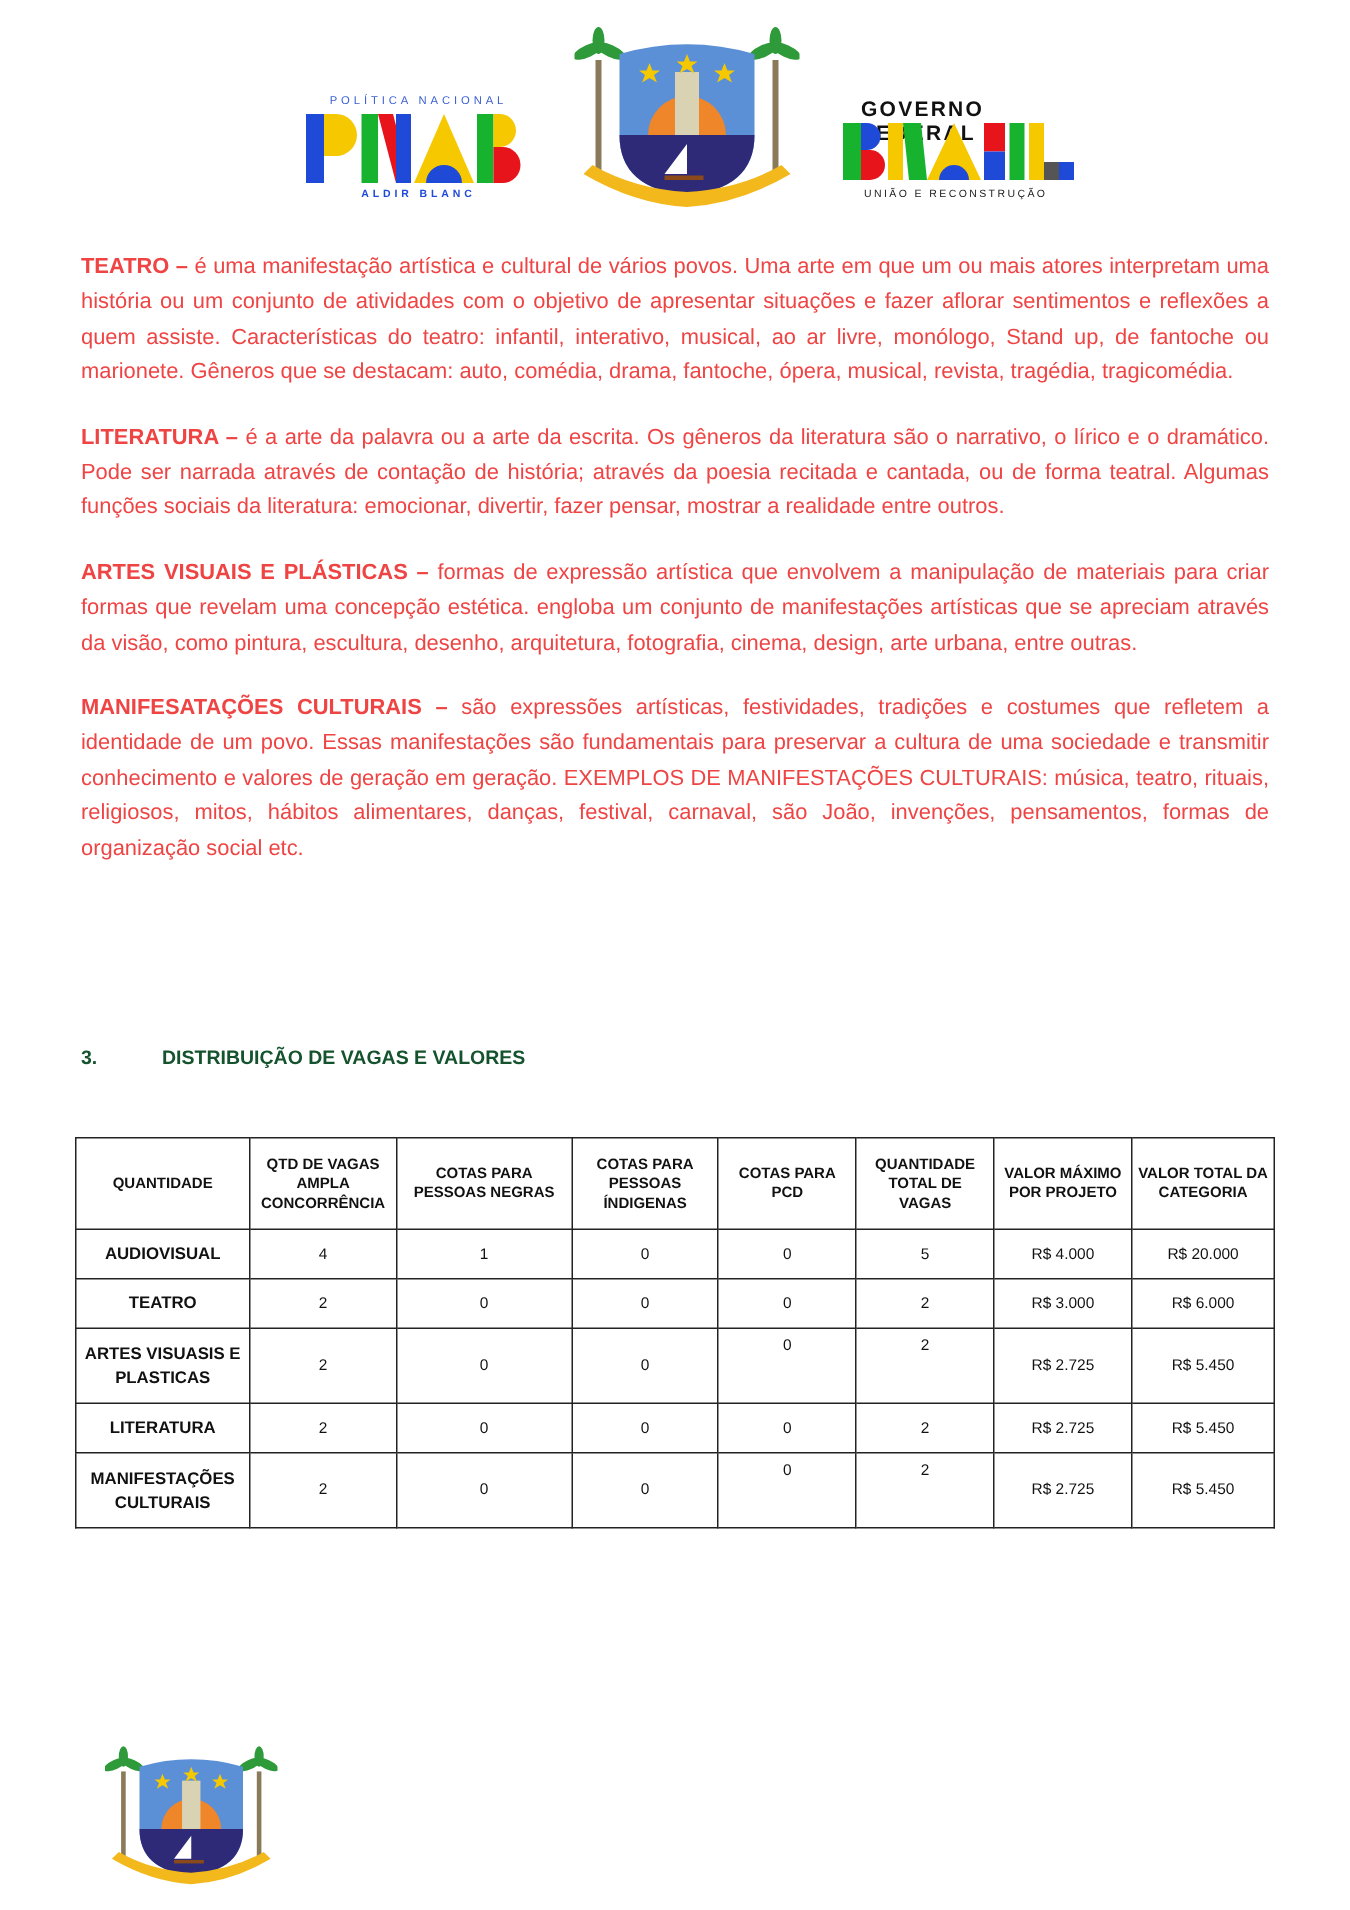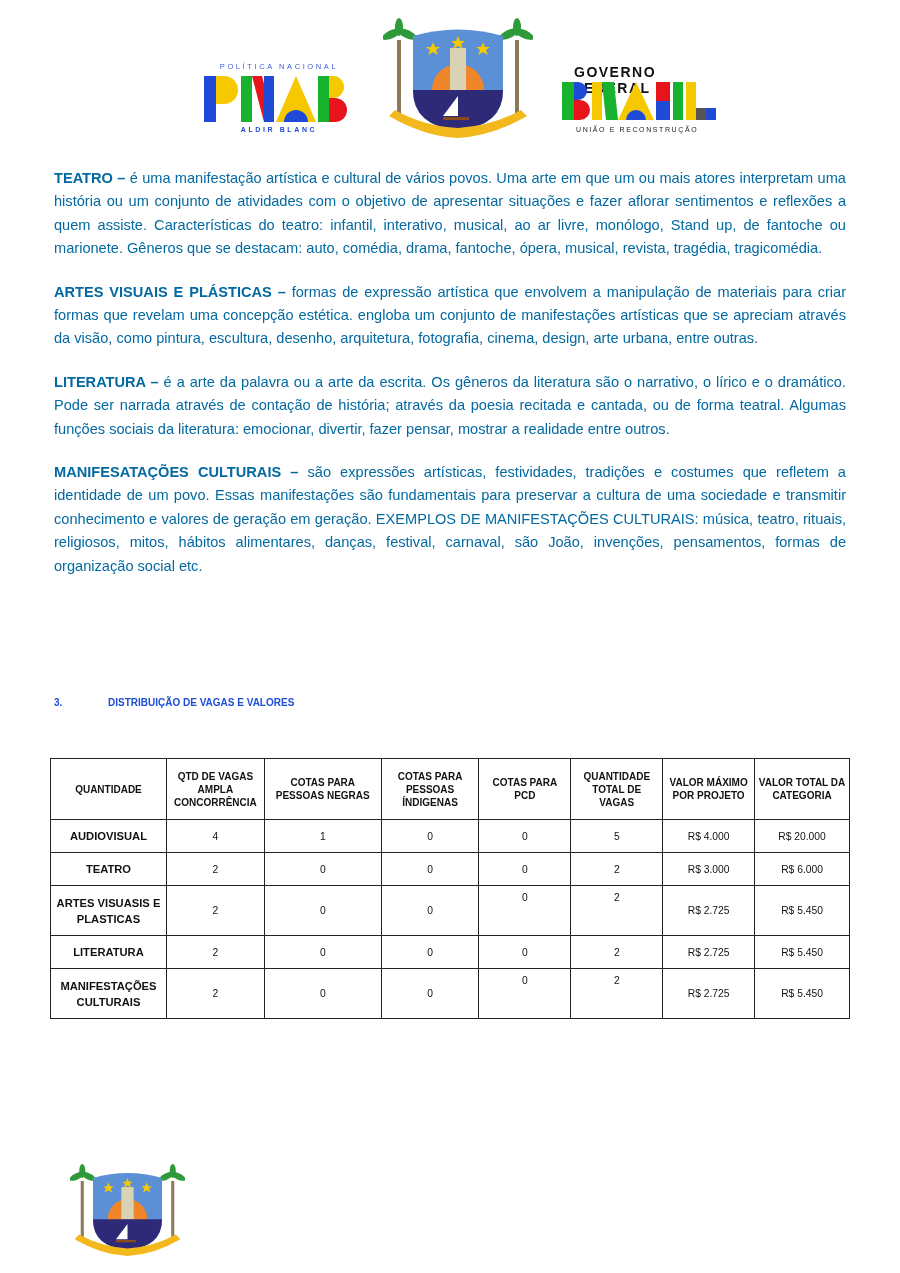--- a/index.html
+++ b/index.html
@@ -15,24 +15,24 @@
 
     .logo-crest { position: absolute; left: 383px; top: 0; width: 150px; height: 125px; }
 
     .logo-brasil { position: absolute; left: 558px; top: 46px; width: 160px; height: 80px; }
     .gov-top { font-size: 14px; font-weight: bold; letter-spacing: 1.5px; color: #111; position: absolute; top: 0; left: 16px; }
     .brasil-word { position: absolute; top: 16px; left: 4px; }
     .gov-bottom { font-size: 7px; letter-spacing: 1.6px; color: #222; position: absolute; top: 62px; left: 18px; }
 
     
     .content { position: absolute; left: 54px; top: 167px; width: 792px; }
-    .para { font-family: "Liberation Sans", sans-serif; font-size: 14.6px; line-height: 23.4px; text-align: justify; margin-bottom: 20px; color: #0369a1; }
+    .para { font-family: "Liberation Sans", sans-serif; font-size: 14.6px; line-height: 23.4px; text-align: justify; margin-bottom: 20px; color: #ef4444; }
     .para b { font-weight: bold; }
 
-    .section-heading { position: absolute; left: 54px; top: 697px; font-size: 10px; font-weight: bold; color: #1d4ed8; }
+    .section-heading { position: absolute; left: 54px; top: 697px; font-size: 13px; font-weight: bold; color: #14532d; }
     .section-heading .num { display: inline-block; width: 54px; }
 
     
     table.vagas { position: absolute; left: 50px; top: 758px; width: 800px; border-collapse: collapse; font-family: "Liberation Sans", sans-serif; }
     table.vagas th, table.vagas td { border: 1.5px solid #222; text-align: center; vertical-align: middle; font-size: 10.3px; color: #111; }
     table.vagas th { font-weight: bold; height: 61px; line-height: 13px; padding: 2px 3px; font-size: 10px; }
     table.vagas td { height: 33px; }
     table.vagas td.cat { font-weight: bold; font-size: 11.2px; line-height: 16px; }
     table.vagas tr.tall td { height: 50px; }
     table.vagas tr.tall td.top { vertical-align: top; padding-top: 6px; }
@@ -115,22 +115,22 @@
       <rect x="124" y="2" width="10" height="38" fill="#f5c800"></rect>
       <rect x="134" y="28" width="10" height="12" fill="#555555"></rect>
       <rect x="144" y="28" width="10" height="12" fill="#1f4ad8"></rect>
     </svg>
     <div class="gov-bottom">UNIÃO E RECONSTRUÇÃO</div>
   </div>
 </div>
 
 <div class="content">
   <p class="para"><b>TEATRO –</b><span> é uma manifestação artística e cultural de vários povos. Uma arte em que um ou mais atores interpretam uma história ou um conjunto de atividades com o objetivo de apresentar situações e fazer aflorar sentimentos e reflexões a quem assiste. Características do teatro: infantil, interativo, musical, ao ar livre, monólogo, Stand up, de fantoche ou marionete. Gêneros que se destacam: auto, comédia, drama, fantoche, ópera, musical, revista, tragédia, tragicomédia.</span></p>
+  <p class="para"><b>LITERATURA –</b><span> é a arte da palavra ou a arte da escrita. Os gêneros da literatura são o narrativo, o lírico e o dramático. Pode ser narrada através de contação de história; através da poesia recitada e cantada, ou de forma teatral. Algumas funções sociais da literatura: emocionar, divertir, fazer pensar, mostrar a realidade entre outros.</span></p>
   <p class="para"><b>ARTES VISUAIS E PLÁSTICAS –</b><span> formas de expressão artística que envolvem a manipulação de materiais para criar formas que revelam uma concepção estética. engloba um conjunto de manifestações artísticas que se apreciam através da visão, como pintura, escultura, desenho, arquitetura, fotografia, cinema, design, arte urbana, entre outras.</span></p>
-  <p class="para"><b>LITERATURA –</b><span> é a arte da palavra ou a arte da escrita. Os gêneros da literatura são o narrativo, o lírico e o dramático. Pode ser narrada através de contação de história; através da poesia recitada e cantada, ou de forma teatral. Algumas funções sociais da literatura: emocionar, divertir, fazer pensar, mostrar a realidade entre outros.</span></p>
   <p class="para"><b>MANIFESATAÇÕES CULTURAIS –</b><span> são expressões artísticas, festividades, tradições e costumes que refletem a identidade de um povo. Essas manifestações são fundamentais para preservar a cultura de uma sociedade e transmitir conhecimento e valores de geração em geração. EXEMPLOS DE MANIFESTAÇÕES CULTURAIS: música, teatro, rituais, religiosos, mitos, hábitos alimentares, danças, festival, carnaval, são João, invenções, pensamentos, formas de organização social etc.</span></p>
 </div>
 
 <div class="section-heading">
   <span class="num">3.</span><span>DISTRIBUIÇÃO DE VAGAS E VALORES</span>
 </div>
 
 <table class="vagas">
   <colgroup>
     <col style="width:116px">

